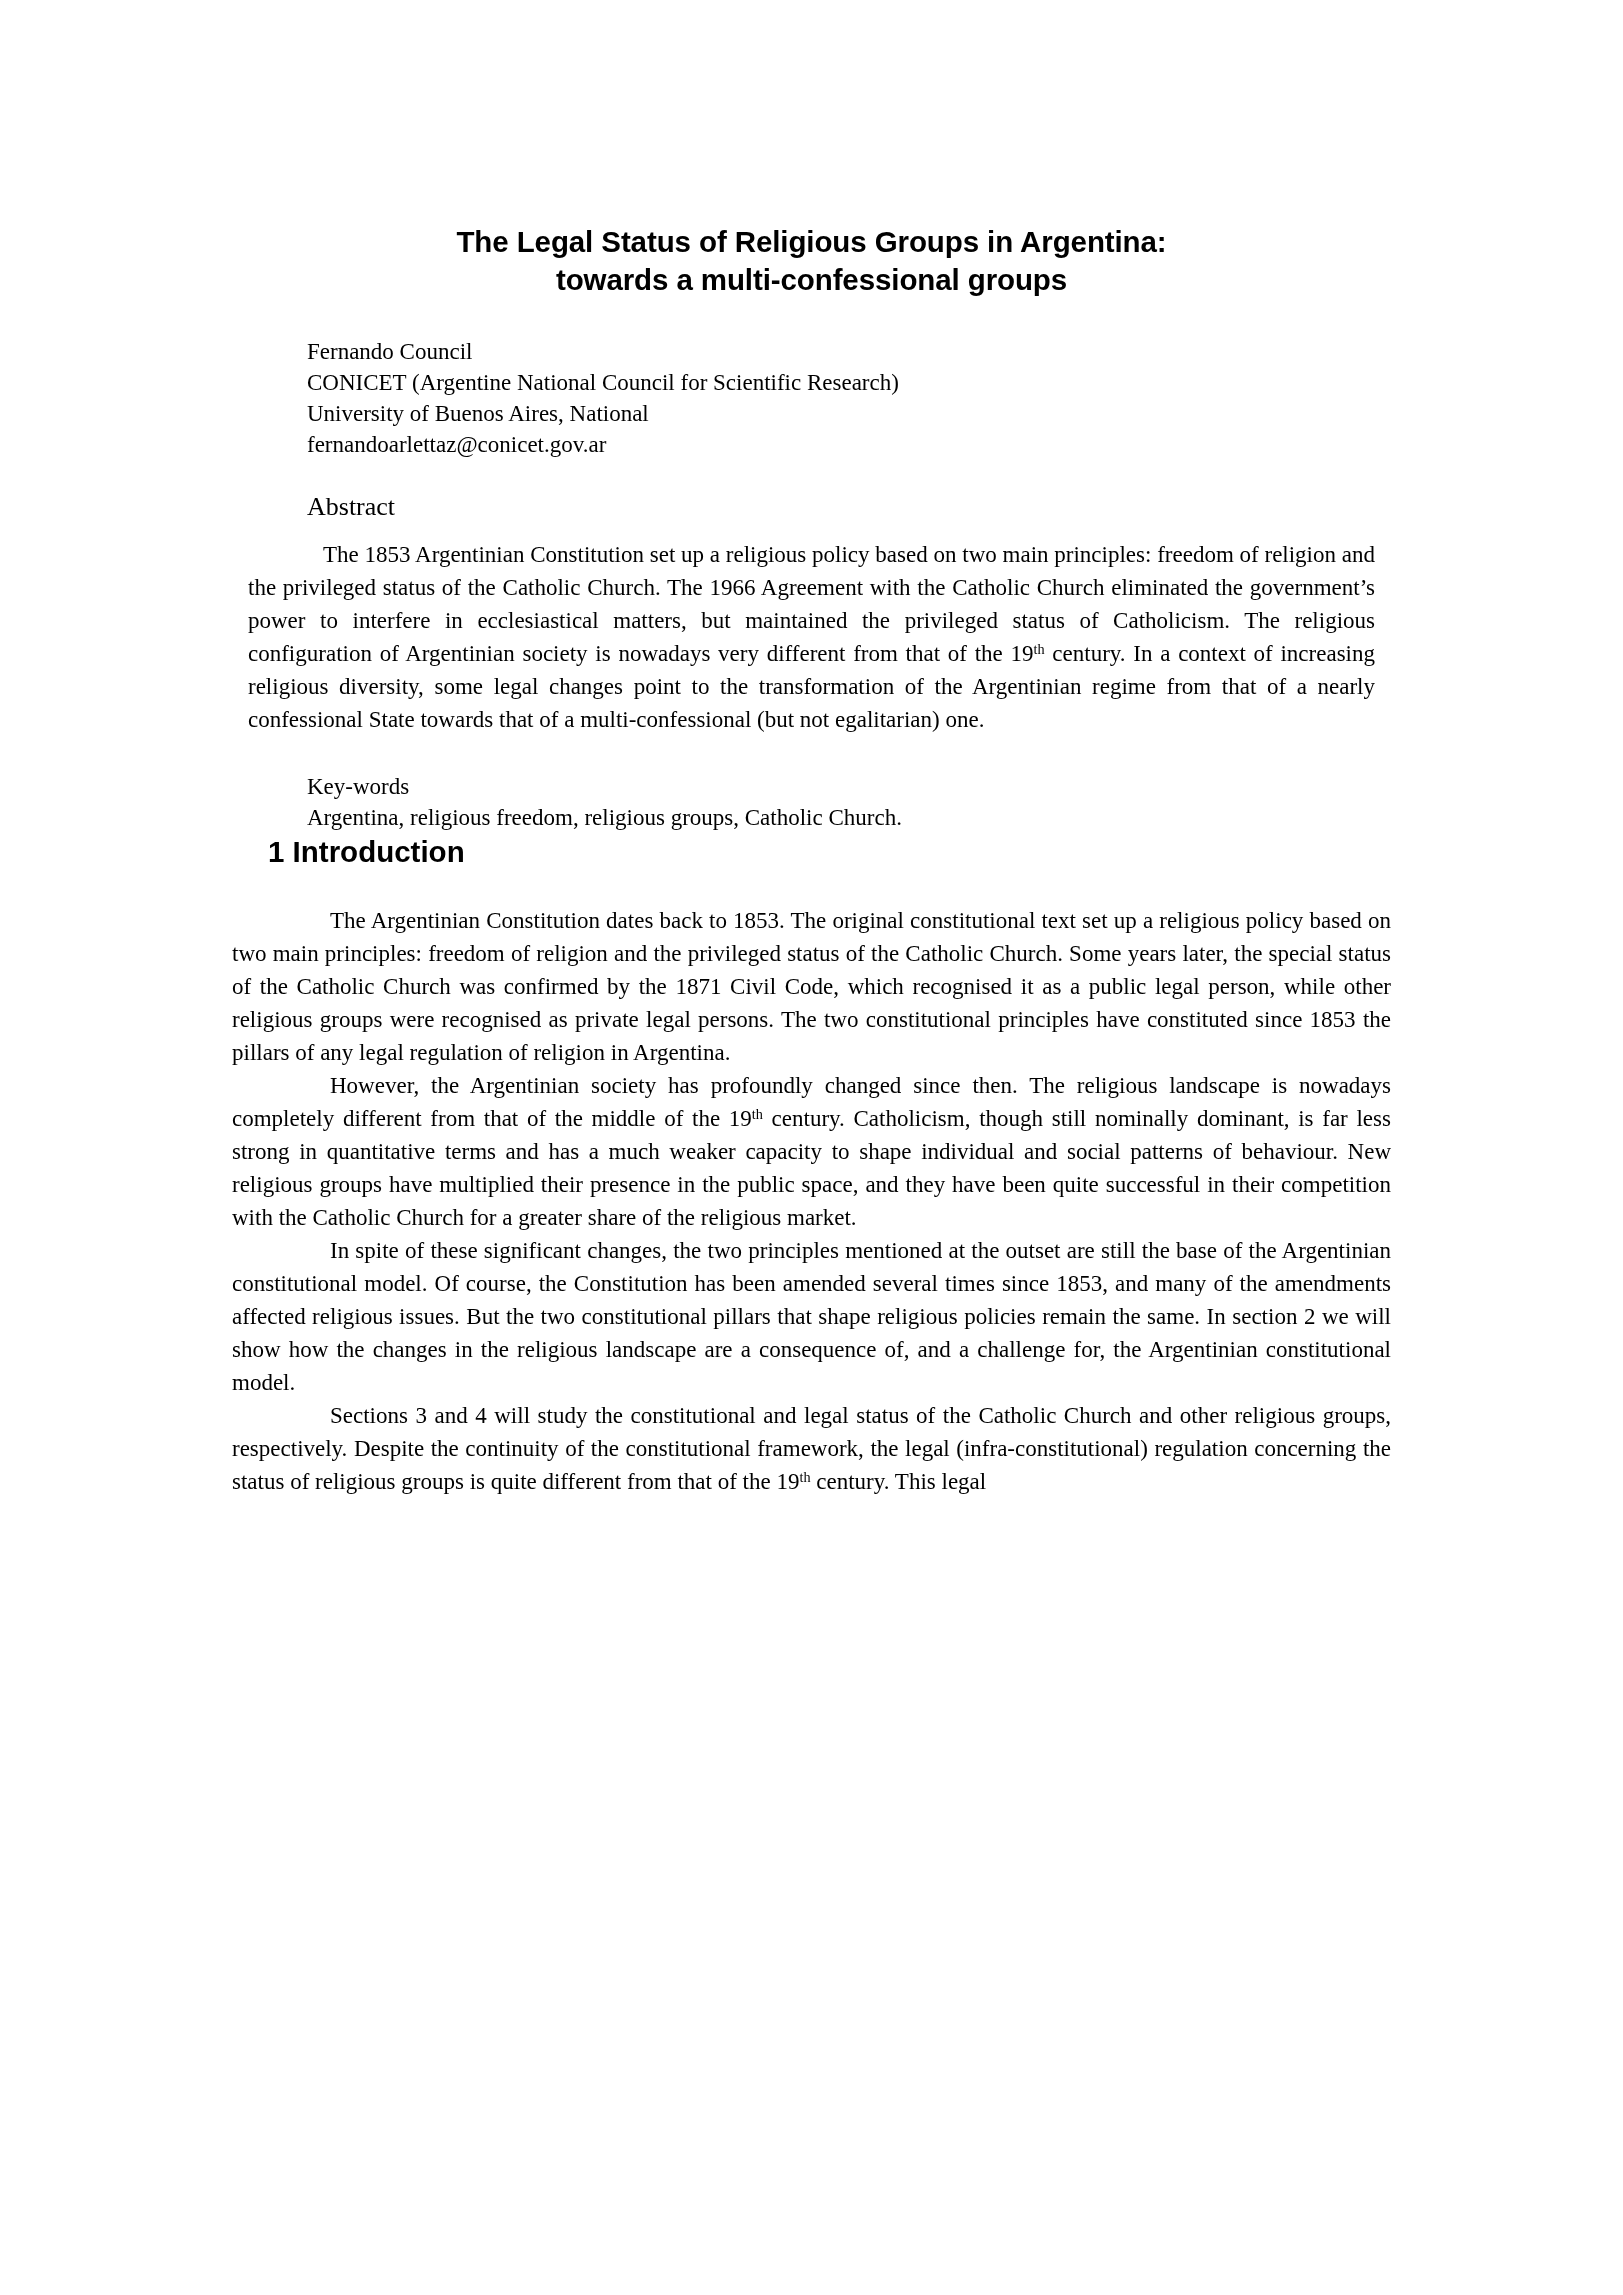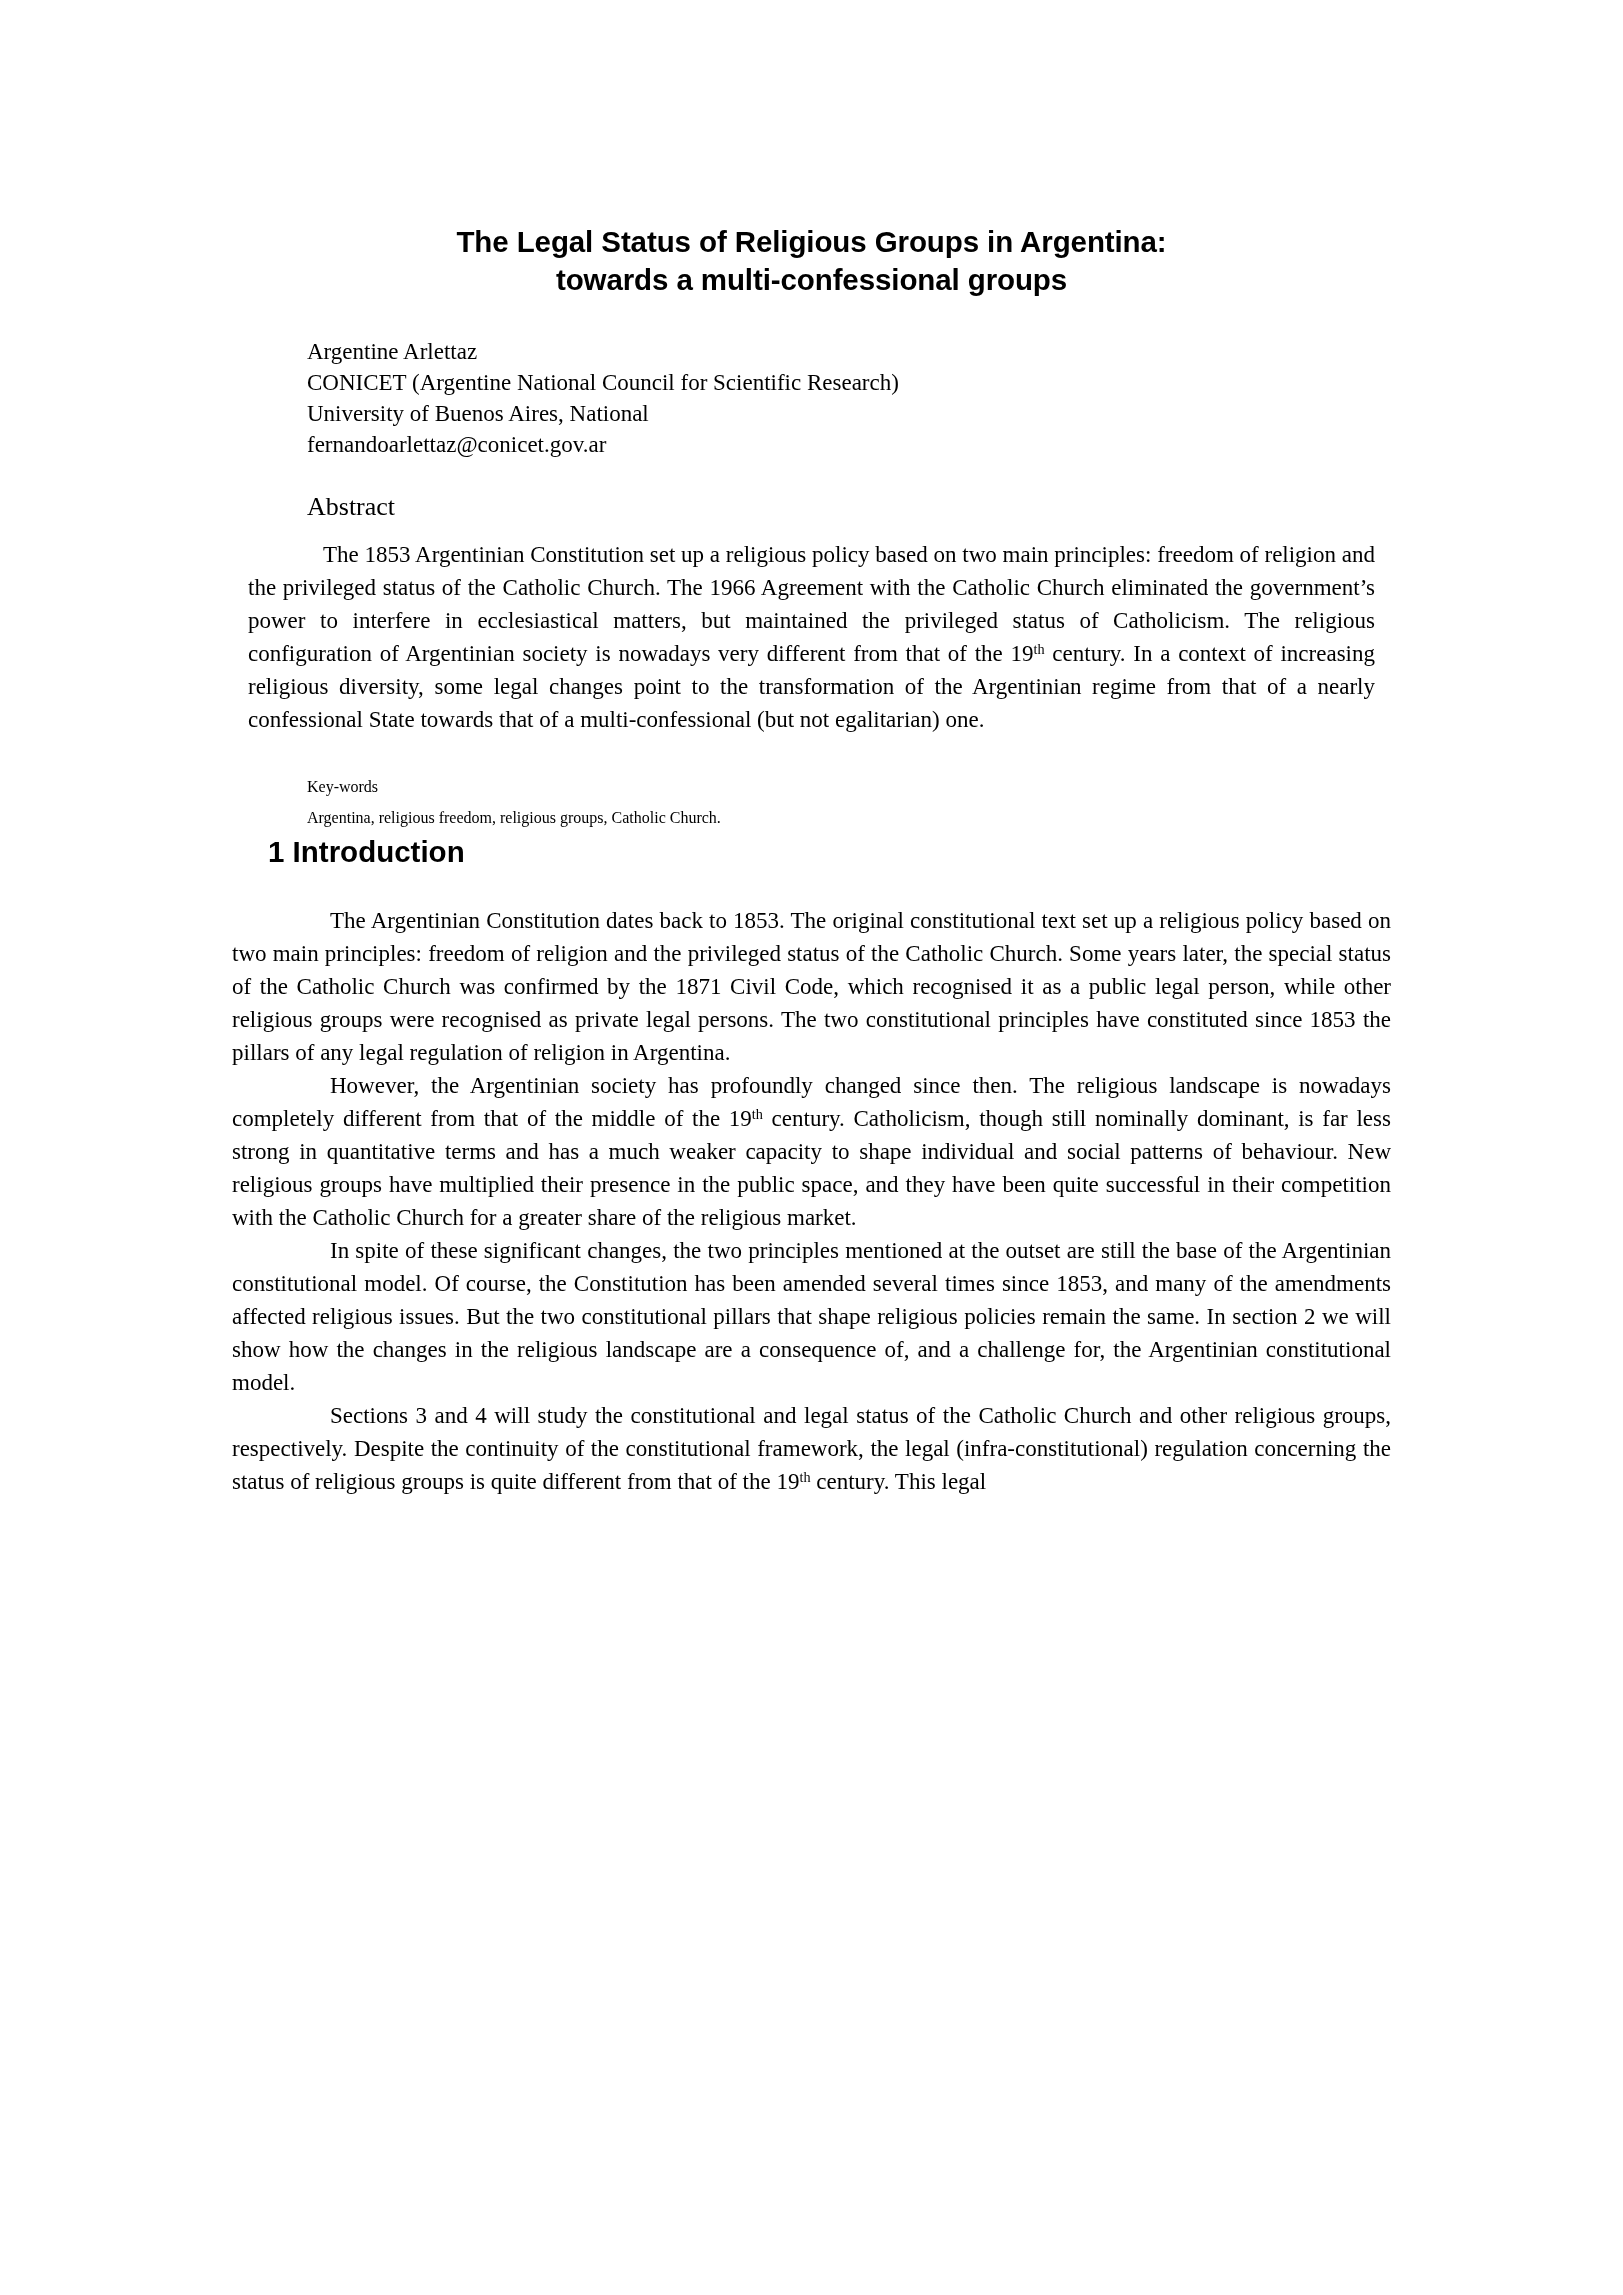--- a/index.html
+++ b/index.html
@@ -68,21 +68,21 @@
     -webkit-hyphens: none;
     hyphens: none;
   }
 
   
   .keywords-block {
     margin-top: 35px;
     padding-left: 75px;
   }
   .keywords-line {
-    font-size: 16px;
+    font-size: 23px;
     line-height: 31px;
   }
 
   
   .section-heading {
     font-family: "Liberation Sans", "DejaVu Sans", sans-serif;
     font-weight: bold;
     font-size: 29.5px;
     line-height: 37px;
     padding-left: 36px;
@@ -113,21 +113,21 @@
 
 <div class="page">
   <div class="content">
 
     <div class="title-block">
       <div class="title-line">The Legal Status of Religious Groups in Argentina:</div>
       <div class="title-line">towards a multi-confessional groups</div>
     </div>
 
     <div class="author-block">
-      <div class="author-line">Argentine Arlettaz</div>
+      <div class="author-line">Fernando Council</div>
       <div class="author-line">CONICET (Argentine National Council for Scientific Research)</div>
       <div class="author-line">University of Buenos Aires, National</div>
       <div class="author-line">fernandoarlettaz@conicet.gov.ar</div>
     </div>
 
     <div class="abstract-block">
       <div class="abstract-label">Abstract</div>
       <p class="abstract-text"><span>The 1853 Argentinian Constitution set up a religious policy based on two main principles: freedom of religion and the privileged status of the Catholic Church. The 1966 Agreement with the Catholic Church eliminated the government’s power to interfere in ecclesiastical matters, but maintained the privileged status of Catholicism. The religious configuration of Argentinian society is nowadays very different from that of the 19</span><sup>th</sup><span> century. In a context of increasing religious diversity, some legal changes point to the transformation of the Argentinian regime from that of a nearly confessional State towards that of a multi-confessional (but not egalitarian) one.</span></p>
     </div>
 

